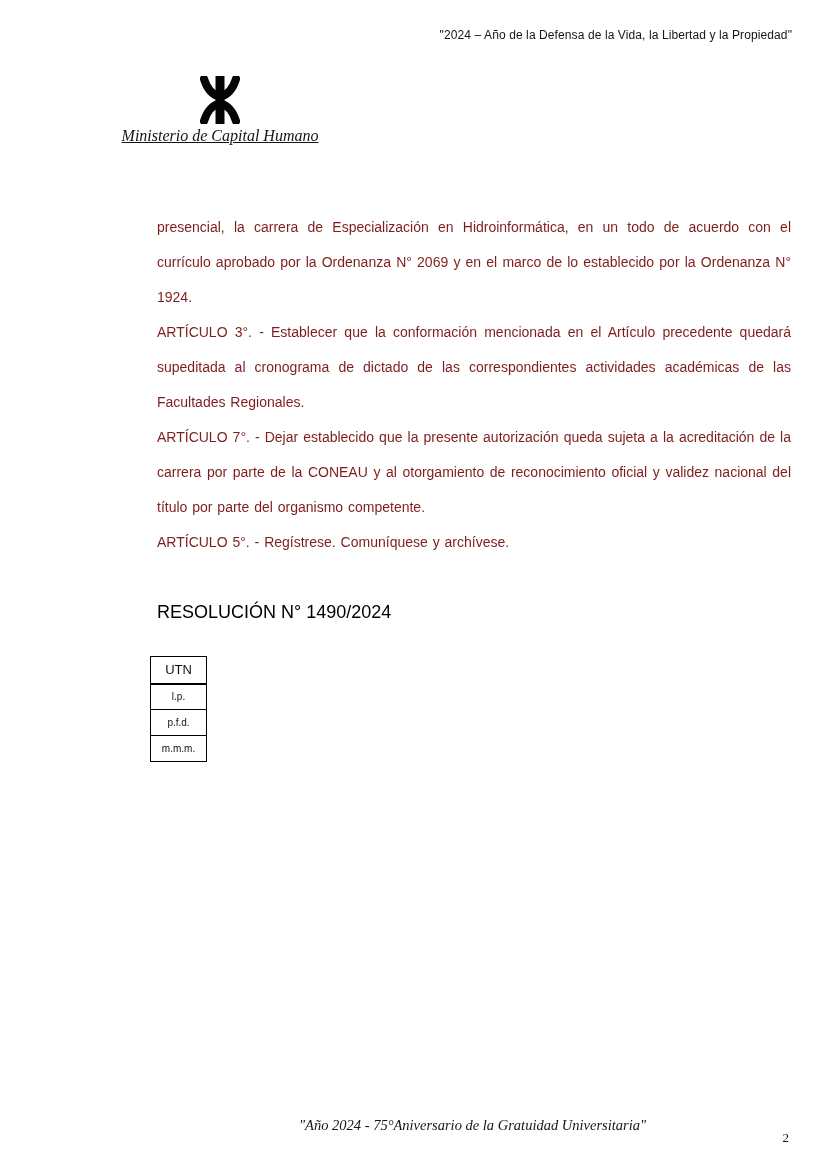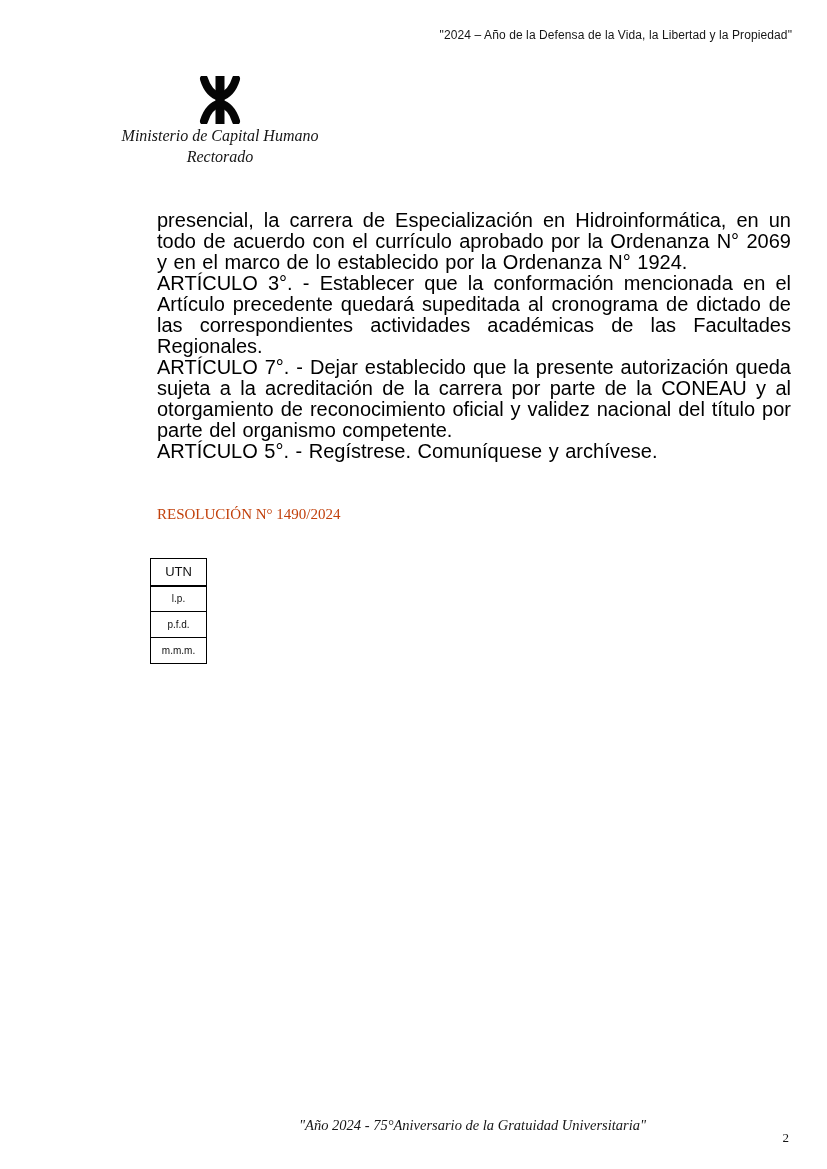--- a/index.html
+++ b/index.html
@@ -33,40 +33,40 @@
     display: block;
     height: 48px;
     margin-bottom: 2px;
   }
   .letterhead .lh-line {
     font-family: "Liberation Serif", "DejaVu Serif", serif;
     font-style: italic;
     font-size: 16px;
     line-height: 20.5px;
     color: #141414;
+    text-decoration: underline;
   }
   .doc-body {
     position: absolute;
     top: 210px;
     left: 157px;
     width: 634px;
   }
   .doc-body p {
-    font-size: 20px;
-    line-height: 21px;
+    font-size: 14px;
+    line-height: 35px;
     text-align: justify;
-    color: #000000;
+    color: #7f1d1d;
     word-spacing: 1px;
   }
   .resolution-line {
     margin-top: 35px;
-    font-size: 15px;
+    font-size: 18px;
     line-height: 35px;
-    color: #c2410c;
-    font-family: Liberation Serif, serif;
+    color: #000000;
   }
   table.initials {
     margin-top: 26px;
     margin-left: -7px;
     border-collapse: collapse;
   }
   table.initials td {
     border: 1px solid #000000;
     width: 56px;
     height: 26px;
@@ -114,21 +114,20 @@
         <g stroke="#050505" fill="none">
           <path d="M26 0 L26 48" stroke-width="9"></path>
           <path d="M26 21 C19 19 13 13 10 3" stroke-width="8" stroke-linecap="round"></path>
           <path d="M26 21 C33 19 39 13 42 3" stroke-width="8" stroke-linecap="round"></path>
           <path d="M26 27 C19 29 13 35 10 45" stroke-width="8" stroke-linecap="round"></path>
           <path d="M26 27 C33 29 39 35 42 45" stroke-width="8" stroke-linecap="round"></path>
         </g>
       </svg>
     </span>
     <div class="lh-line">Ministerio de Capital Humano</div>
-    <div class="lh-line">Rectorado</div>
   </div>
 
   <div class="doc-body">
     <p>presencial, la carrera de Especialización en Hidroinformática, en un todo de acuerdo con el currículo aprobado por la Ordenanza N° 2069 y en el marco de lo establecido por la Ordenanza N° 1924.</p>
     <p>ARTÍCULO 3°. - Establecer que la conformación mencionada en el Artículo precedente quedará supeditada al cronograma de dictado de las correspondientes actividades académicas de las Facultades Regionales.</p>
     <p>ARTÍCULO 7°. - Dejar establecido que la presente autorización queda sujeta a la acreditación de la carrera por parte de la CONEAU y al otorgamiento de reconocimiento oficial y validez nacional del título por parte del organismo competente.</p>
     <p>ARTÍCULO 5°. - Regístrese. Comuníquese y archívese.</p>
 
     <div class="resolution-line">RESOLUCIÓN N° 1490/2024</div>
 

